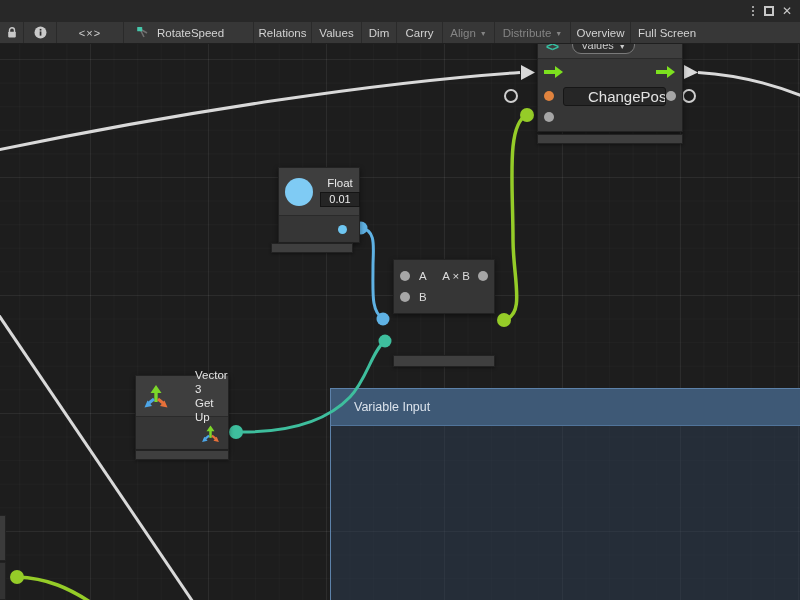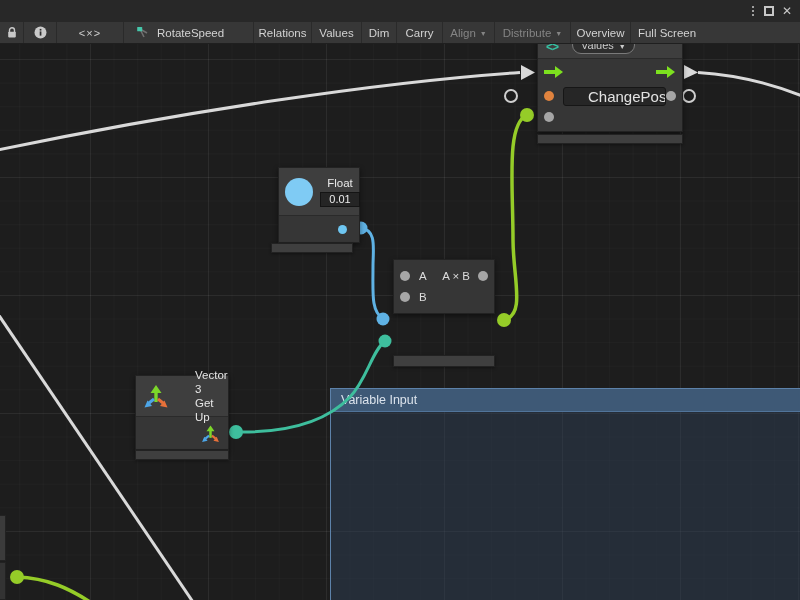--- a/index.html
+++ b/index.html
@@ -41,22 +41,22 @@
       linear-gradient(to right, rgba(255,255,255,0.018) 1px, transparent 1px),
       linear-gradient(to bottom, rgba(255,255,255,0.018) 1px, transparent 1px);
     background-size:118px 118px, 118px 118px, 23.6px 23.6px, 23.6px 23.6px;
     background-position:90px 15px, 90px 15px, 19.2px 15px, 19.2px 15px; }
 
   .wires { position:absolute; left:0; top:0; width:800px; height:556px; z-index:2; }
 
   
   .group { position:absolute; left:330px; top:344px; width:472px; height:214px;
     border:1px solid #5d82aa; background:rgba(46,62,86,0.48); z-index:1; }
-  .group-header { height:23px; background:#3e5976; border-bottom:1px solid #51749a;
-    display:flex; align-items:center; padding-left:10px;
+  .group-header { height:37px; background:#3e5976; border-bottom:1px solid #51749a;
+    display:flex; align-items:center; padding-left:23px;
     color:#dbe3ec; font-size:12.5px; }
 
   
   .node { position:absolute; background:#363636; border:1px solid #222;
     box-shadow:0 2px 5px rgba(0,0,0,0.45); z-index:3; }
   .node-header { background:#3e3e3e; border-bottom:1px solid #2a2a2a; }
   .node-footer { position:absolute; background:#3f3f3f; border:1px solid #222;
     box-shadow:0 1px 3px rgba(0,0,0,0.4); z-index:3; }
   .row { display:flex; align-items:center; padding:0 6px; }
   .port { width:10px; height:10px; border-radius:50%; background:#a6a6a6; flex:0 0 auto; }

